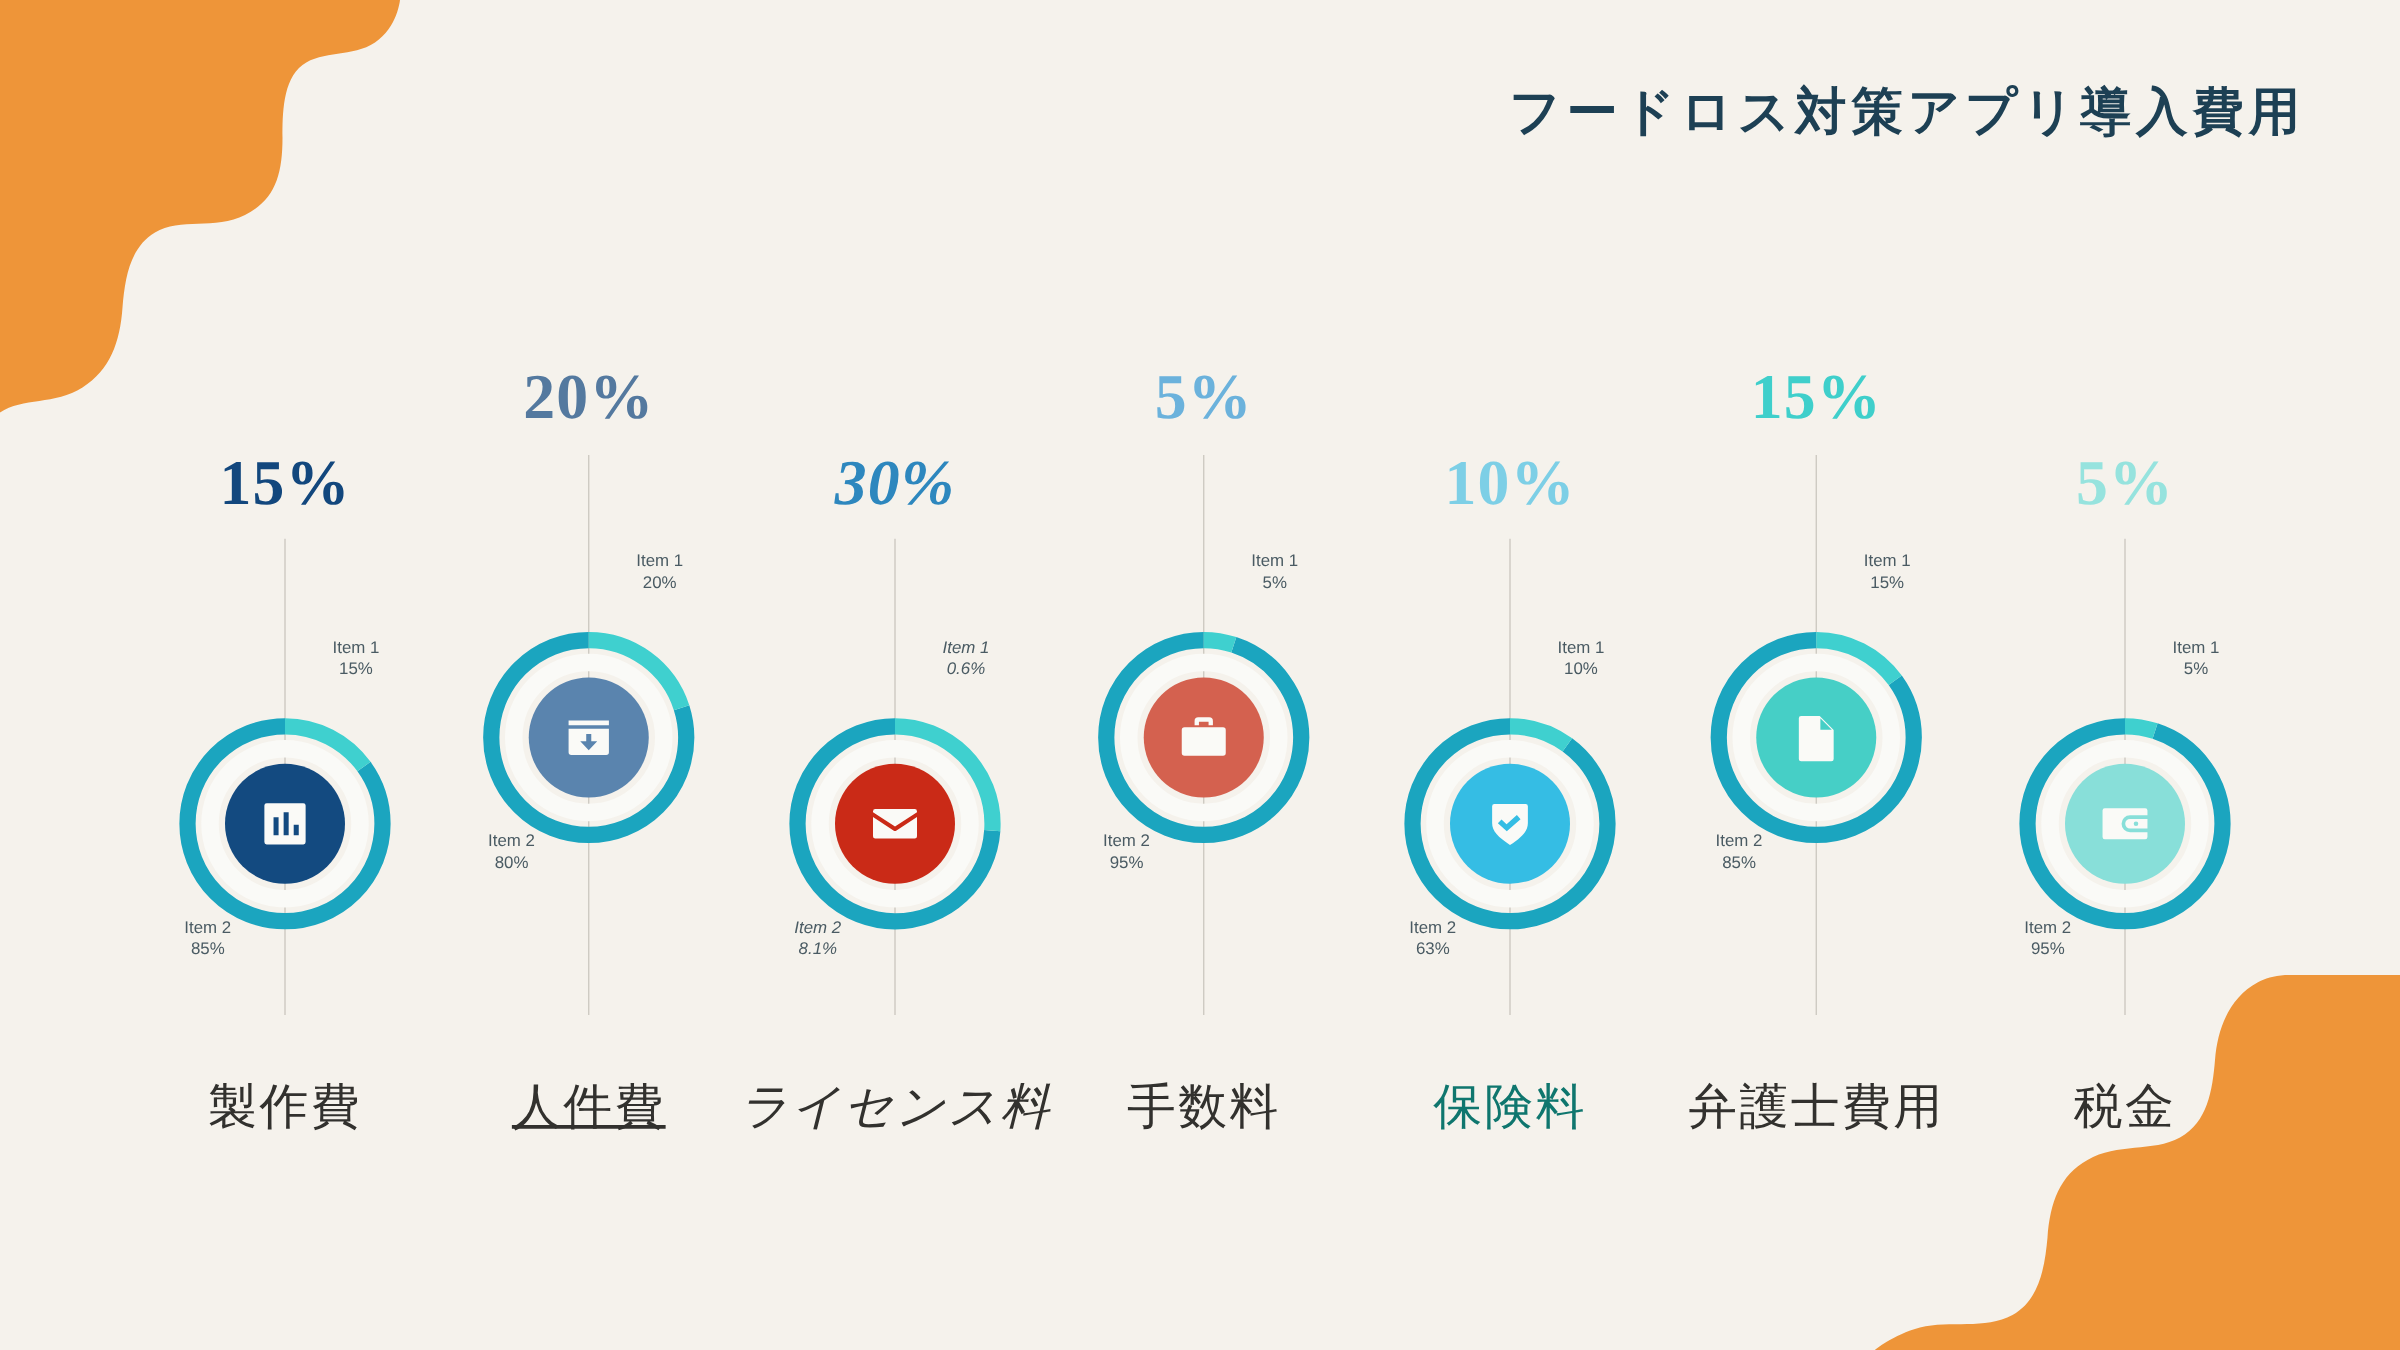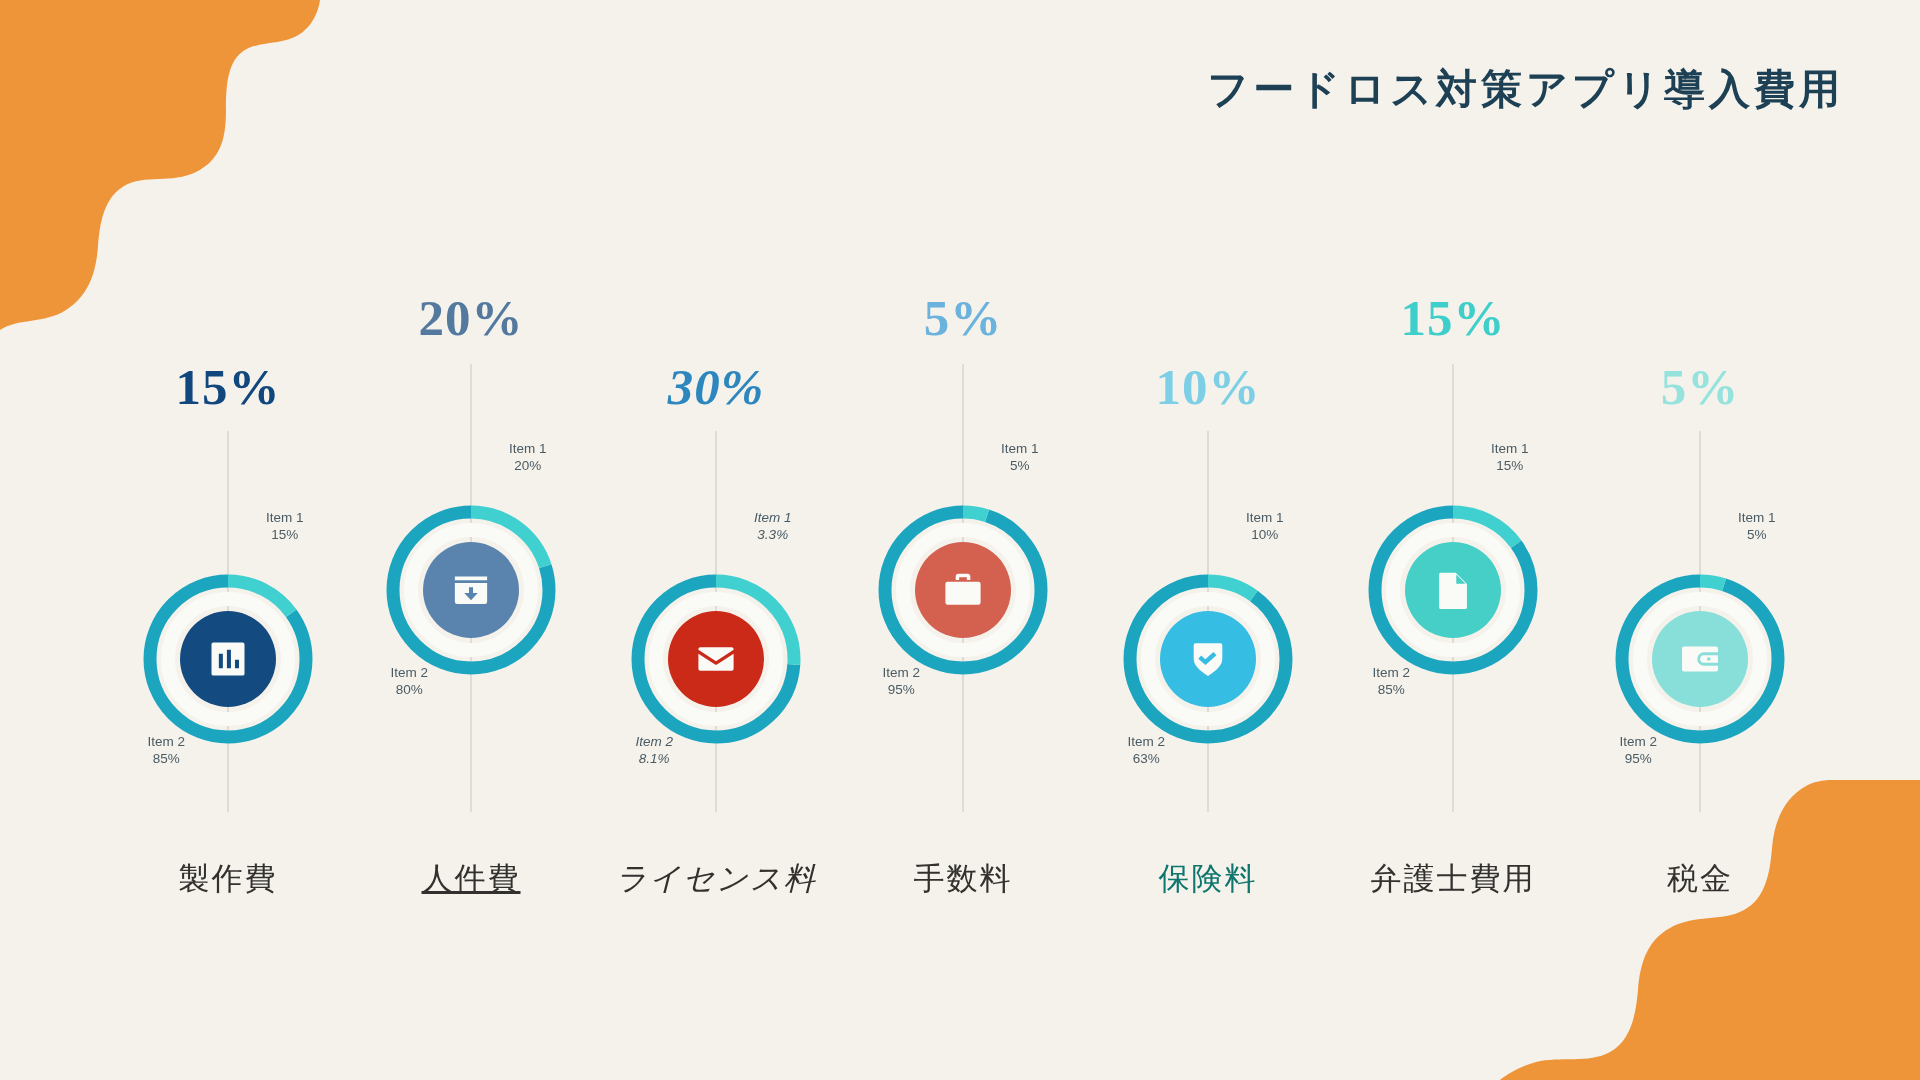--- a/index.html
+++ b/index.html
@@ -91,21 +91,21 @@
     white-space:nowrap;
   }
   .item-lbl .v { display:block; }
 
   
   .cat {
     position:absolute;
     left:0; width:100%;
     text-align:center;
     font-family:"Liberation Serif", serif;
-    font-size:31px;
+    font-size:39px;
     color:#32312E;
     letter-spacing:2px;
     white-space:nowrap;
   }
 </style>
 </head>
 <body>
 
 <svg class="blob" id="blob-tl" viewBox="0 0 320 350" preserveAspectRatio="none">
   <path d="M0,0 L320,0 C320,0 318,22 300,34 C282,46 258,40 242,52
@@ -170,21 +170,21 @@
           <circle cx="91" cy="91" r="78" fill="none" stroke="#1BA5BF" stroke-width="13" stroke-dasharray="362.18 127.91" stroke-dashoffset="-127.91" transform="rotate(-90 91 91)"></circle>
           <circle cx="91" cy="91" r="78" fill="none" stroke="#3FD0CF" stroke-width="13" stroke-dasharray="127.91 362.18" stroke-dashoffset="0" transform="rotate(-90 91 91)"></circle>
           <circle cx="91" cy="91" r="60" fill="none" stroke="#FAFAF7" stroke-width="14"></circle>
         </svg>
         <div class="icon-wrap" style="background: rgb(202, 42, 23);">
           <svg viewBox="0 0 24 24">
             <use href="#p-mail-icon"></use>
           </svg>
         </div>
       </div>
-      <div class="item-lbl" style="left: 168px; top: 494px; color: rgb(74, 91, 99);"><span>Item 1</span><span class="v">3.3%</span></div>
+      <div class="item-lbl" style="left: 168px; top: 494px; color: rgb(74, 91, 99);"><span>Item 1</span><span class="v">0.6%</span></div>
       <div class="item-lbl" style="right: 173px; top: 718px; color: rgb(74, 91, 99);"><span>Item 2</span><span class="v">8.1%</span></div>
       <div class="cat" style="top: 842px; color: rgb(50, 49, 46);">ライセンス料</div>
     </div>
     <div class="group" style="left: 833px;">
       <div class="conn" style="top: 348px; height: 448px; background: rgb(201, 197, 189);"></div>
       <div class="pct" style="top: 277px; color: rgb(107, 178, 220);">5%</div>
       <div class="donut" style="top: 483px;">
         <svg viewBox="0 0 182 182">
           <circle cx="91" cy="91" r="78" fill="none" stroke="#1BA5BF" stroke-width="13" stroke-dasharray="465.58 24.50" stroke-dashoffset="-24.50" transform="rotate(-90 91 91)"></circle>
           <circle cx="91" cy="91" r="78" fill="none" stroke="#3FD0CF" stroke-width="13" stroke-dasharray="24.50 465.58" stroke-dashoffset="0" transform="rotate(-90 91 91)"></circle>

